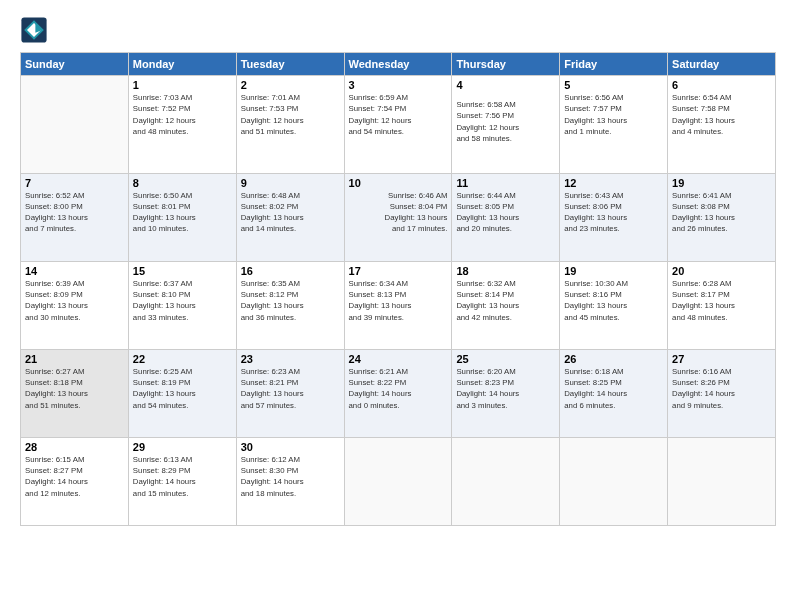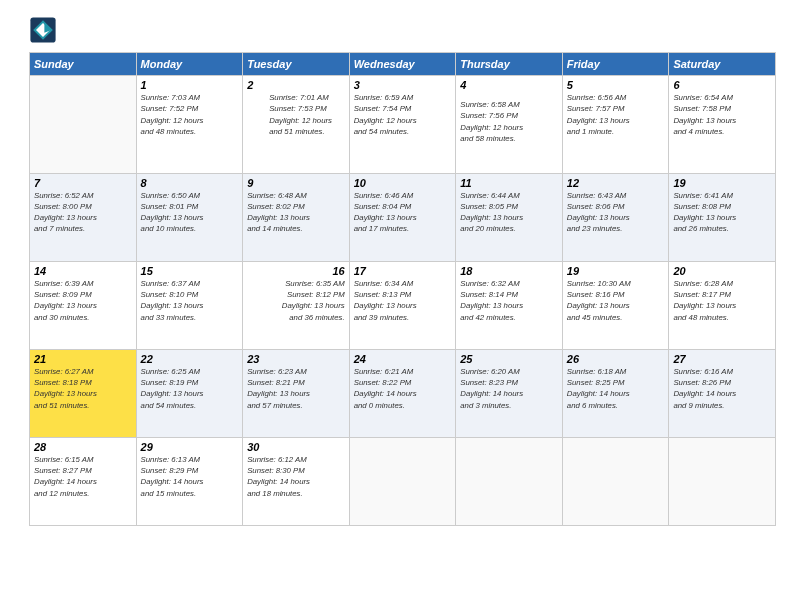--- a/index.html
+++ b/index.html
@@ -6,24 +6,23 @@
     body {
       font-family: Arial, sans-serif;
       background: #fff;
       width: 792px;
       height: 612px;
       overflow: hidden;
     }
     .page {
       width: 792px;
       height: 536px;
-      padding: 16px 16px 10px 29px;
+      padding: 16px 16px 10px 20px;
       display: flex;
       flex-direction: column;
-      font-style: italic;
     }
     .header {
       display: flex;
       align-items: flex-start;
       justify-content: space-between;
       margin-bottom: 8px;
     }
     .logo {
       display: flex;
       align-items: center;
@@ -140,21 +139,21 @@
           <td class="empty" style="background: rgb(249, 249, 249);"></td>
           <td style="background: rgb(255, 255, 255);">
             <span class="day-number">1</span>
             <div class="day-info" style="white-space: pre-line;">Sunrise: 7:03 AM
 Sunset: 7:52 PM
 Daylight: 12 hours
 and 48 minutes.</div>
           </td>
           <td style="background: rgb(255, 255, 255);">
             <span class="day-number">2</span>
-            <div class="day-info" style="white-space: pre-line; margin-left: 22px;">Sunrise: 7:01 AM
+            <div class="day-info" style="white-space: pre-line;">Sunrise: 7:01 AM
 Sunset: 7:53 PM
 Daylight: 12 hours
 and 51 minutes.</div>
           </td>
           <td style="background: rgb(255, 255, 255);">
             <span class="day-number">3</span>
             <div class="day-info" style="white-space: pre-line;">Sunrise: 6:59 AM
 Sunset: 7:54 PM
 Daylight: 12 hours
 and 54 minutes.</div>
@@ -198,21 +197,21 @@
           </td>
           <td style="background: rgb(238, 242, 248);">
             <span class="day-number">9</span>
             <div class="day-info" style="white-space: pre-line;">Sunrise: 6:48 AM
 Sunset: 8:02 PM
 Daylight: 13 hours
 and 14 minutes.</div>
           </td>
           <td style="background: rgb(238, 242, 248);">
             <span class="day-number">10</span>
-            <div class="day-info" style="white-space: pre-line;">Sunrise: 6:46 AM
+            <div class="day-info" style="white-space: pre-line; text-align: right;">Sunrise: 6:46 AM
 Sunset: 8:04 PM
 Daylight: 13 hours
 and 17 minutes.</div>
           </td>
           <td style="background: rgb(238, 242, 248);">
             <span class="day-number">11</span>
             <div class="day-info" style="white-space: pre-line;">Sunrise: 6:44 AM
 Sunset: 8:05 PM
 Daylight: 13 hours
 and 20 minutes.</div>
@@ -240,21 +239,21 @@
 Daylight: 13 hours
 and 30 minutes.</div>
           </td>
           <td style="background: rgb(255, 255, 255);">
             <span class="day-number">15</span>
             <div class="day-info" style="white-space: pre-line;">Sunrise: 6:37 AM
 Sunset: 8:10 PM
 Daylight: 13 hours
 and 33 minutes.</div>
           </td>
-          <td style="background: rgb(255, 255, 255); text-align: right;">
+          <td style="background: rgb(255, 255, 255);">
             <span class="day-number">16</span>
             <div class="day-info" style="white-space: pre-line;">Sunrise: 6:35 AM
 Sunset: 8:12 PM
 Daylight: 13 hours
 and 36 minutes.</div>
           </td>
           <td style="background: rgb(255, 255, 255);">
             <span class="day-number">17</span>
             <div class="day-info" style="white-space: pre-line;">Sunrise: 6:34 AM
 Sunset: 8:13 PM
@@ -277,21 +276,21 @@
           </td>
           <td style="background: rgb(255, 255, 255);">
             <span class="day-number">20</span>
             <div class="day-info" style="white-space: pre-line;">Sunrise: 6:28 AM
 Sunset: 8:17 PM
 Daylight: 13 hours
 and 48 minutes.</div>
           </td>
         </tr>
         <tr>
-          <td style="background: #fde047;">
+          <td style="background: #e5e5e5;">
             <span class="day-number">21</span>
             <div class="day-info" style="white-space: pre-line;">Sunrise: 6:27 AM
 Sunset: 8:18 PM
 Daylight: 13 hours
 and 51 minutes.</div>
           </td>
           <td style="background: rgb(238, 242, 248);">
             <span class="day-number">22</span>
             <div class="day-info" style="white-space: pre-line;">Sunrise: 6:25 AM
 Sunset: 8:19 PM

